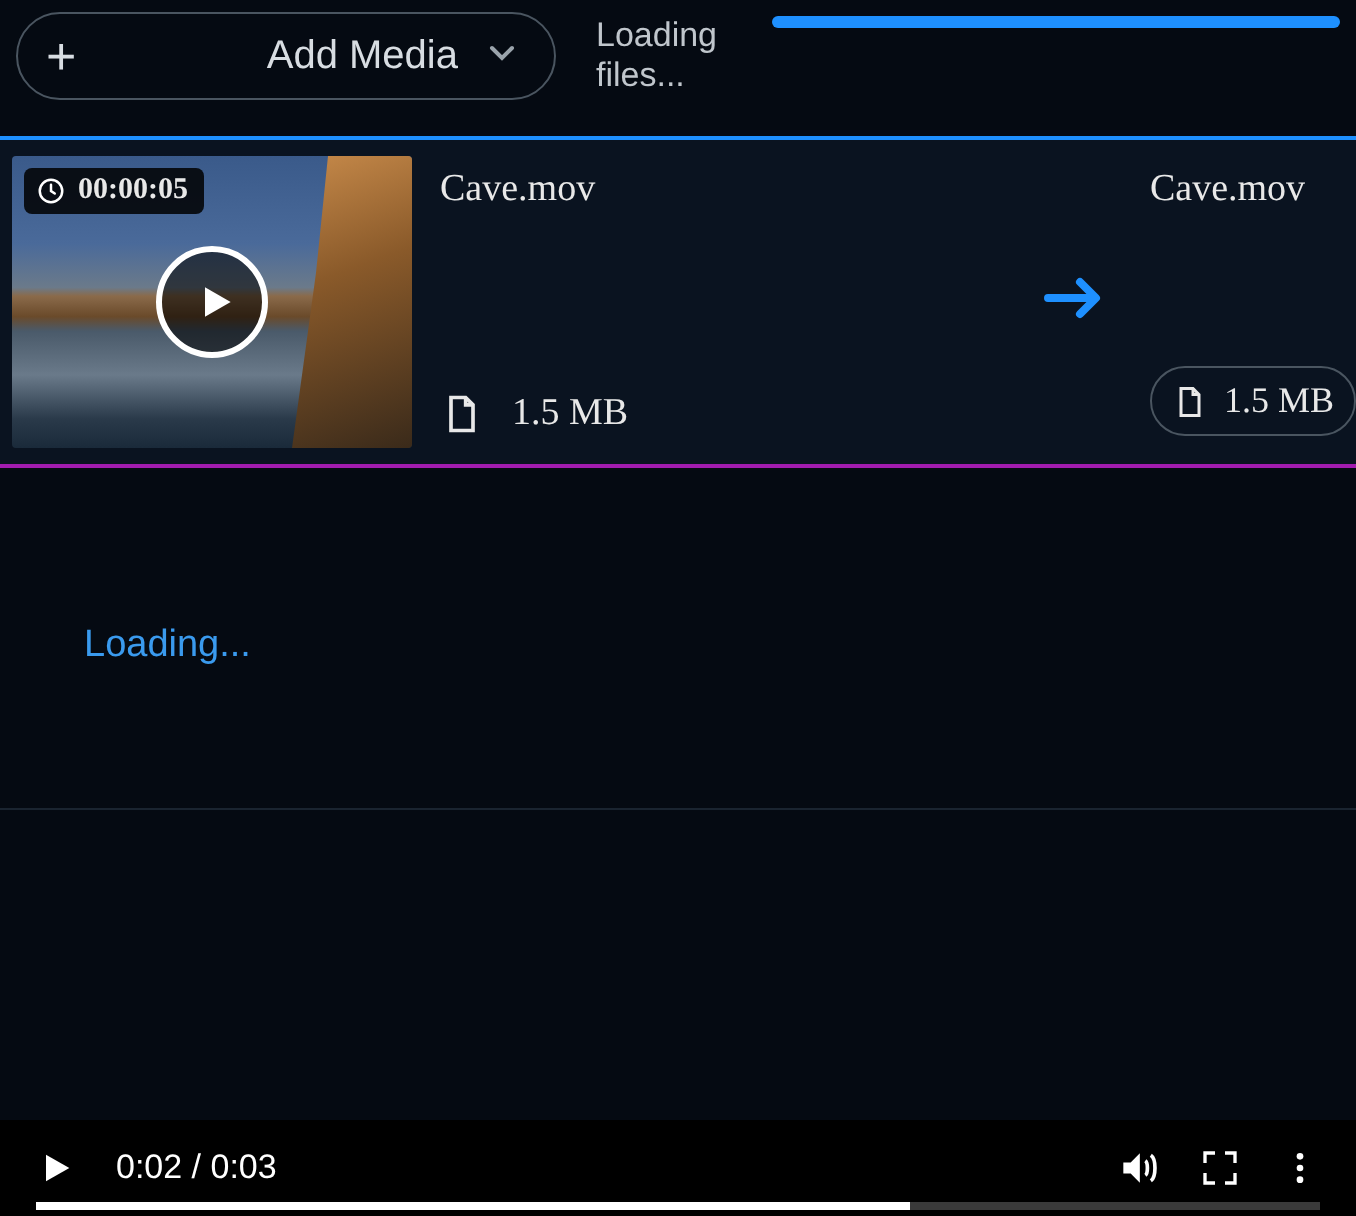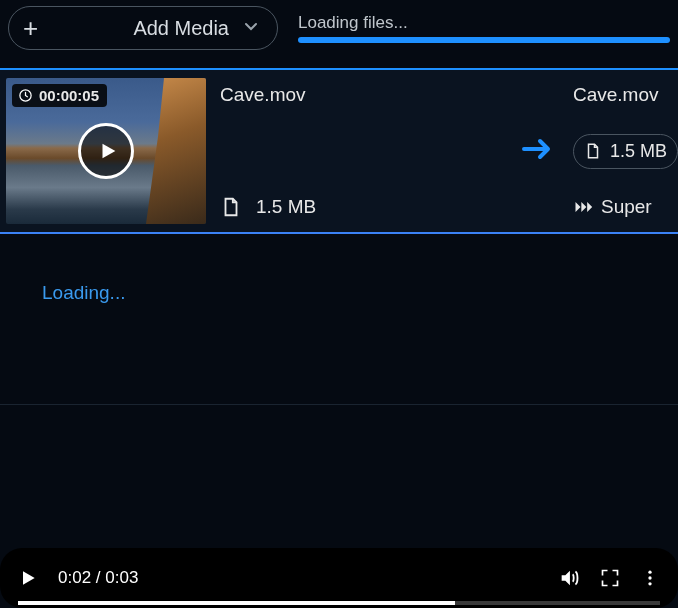--- a/index.html
+++ b/index.html
@@ -44,21 +44,21 @@
     color: #d8dde2;
     flex: 1;
     text-align: right;
   }
   .add-media-btn .chev {
     color: #9aa3ab;
   }
 
   .loading-col {
     display: flex;
-    flex-direction: column;
+    flex-direction: row;
     flex: 1;
     gap: 4px;
   }
   .loading-text {
     font-size: 17px;
     color: #c0c6cc;
   }
   .progress-track {
     height: 6px;
     width: 100%;
@@ -69,27 +69,28 @@
   .progress-fill {
     height: 100%;
     width: 100%;
     background: #1e90ff;
   }
 
   
   .media-card {
     margin-top: 14px;
     border-top: 2px solid #1e90ff;
-    border-bottom: 2px solid #3b82f6;
+    border-bottom: 2px solid #a21caf;
     background: #0a1320;
     display: flex;
     gap: 14px;
     padding: 8px 0 8px 6px;
     position: relative;
     overflow: hidden;
+    font-family: Liberation Serif, serif;
   }
 
   .thumb {
     position: relative;
     width: 200px;
     height: 146px;
     border-radius: 2px;
     overflow: hidden;
     flex-shrink: 0;
     background: linear-gradient(to bottom,
@@ -174,43 +175,42 @@
     white-space: nowrap;
   }
   .arrow-icon {
     position: absolute;
     right: 120px;
     top: 66px;
   }
 
   
   .mid-loading {
-    padding: 48px 0 0 42px;
+    padding: 78px 0 0 42px;
     font-size: 19px;
     color: #3a9aee;
     height: 170px;
   }
 
   .divider {
     height: 1px;
     background: #1a2430;
     width: 100%;
   }
 
   
   .player {
     position: absolute;
     left: 0; right: 0; bottom: 0;
-    height: 60px;
+    height: 48px;
     background: #000;
     display: flex;
     align-items: center;
     padding: 0 18px;
     gap: 20px;
-    border-radius: 22px;
   }
   .player .time {
     font-size: 17px;
     color: #fff;
     flex: 1;
   }
   .player .ctrl { cursor: pointer; display:flex; align-items:center; }
   .seek {
     position: absolute;
     left: 18px; right: 18px;
@@ -280,26 +280,20 @@
 
   <div class="dup">
     <div class="fname2">Cave.mov</div>
     <div class="size-pill">
       <svg width="18" height="18" viewBox="0 0 24 24">
           <path d="M6 3h8l4 4v14H6z" stroke="#e8e8e8" stroke-width="2" fill="none"></path>
           <path d="M14 3v4h4" stroke="#e8e8e8" stroke-width="2" fill="none"></path>
         </svg>
       <span>1.5 MB</span>
     </div>
-    <div class="meta-row" style="gap:8px;">
-      <svg width="20" height="20" viewBox="0 0 24 24">
-          <path d="M3 6l6 6-6 6zM10 6l6 6-6 6zM17 6l6 6-6 6z" fill="#e8e8e8"></path>
-        </svg>
-      <span>Super</span>
-    </div>
   </div>
 </div>
 
 <div class="mid-loading">Loading...</div>
 
 <div class="divider"></div>
 
 <div class="player">
   <div class="ctrl">
     <svg width="20" height="20" viewBox="0 0 24 24">

